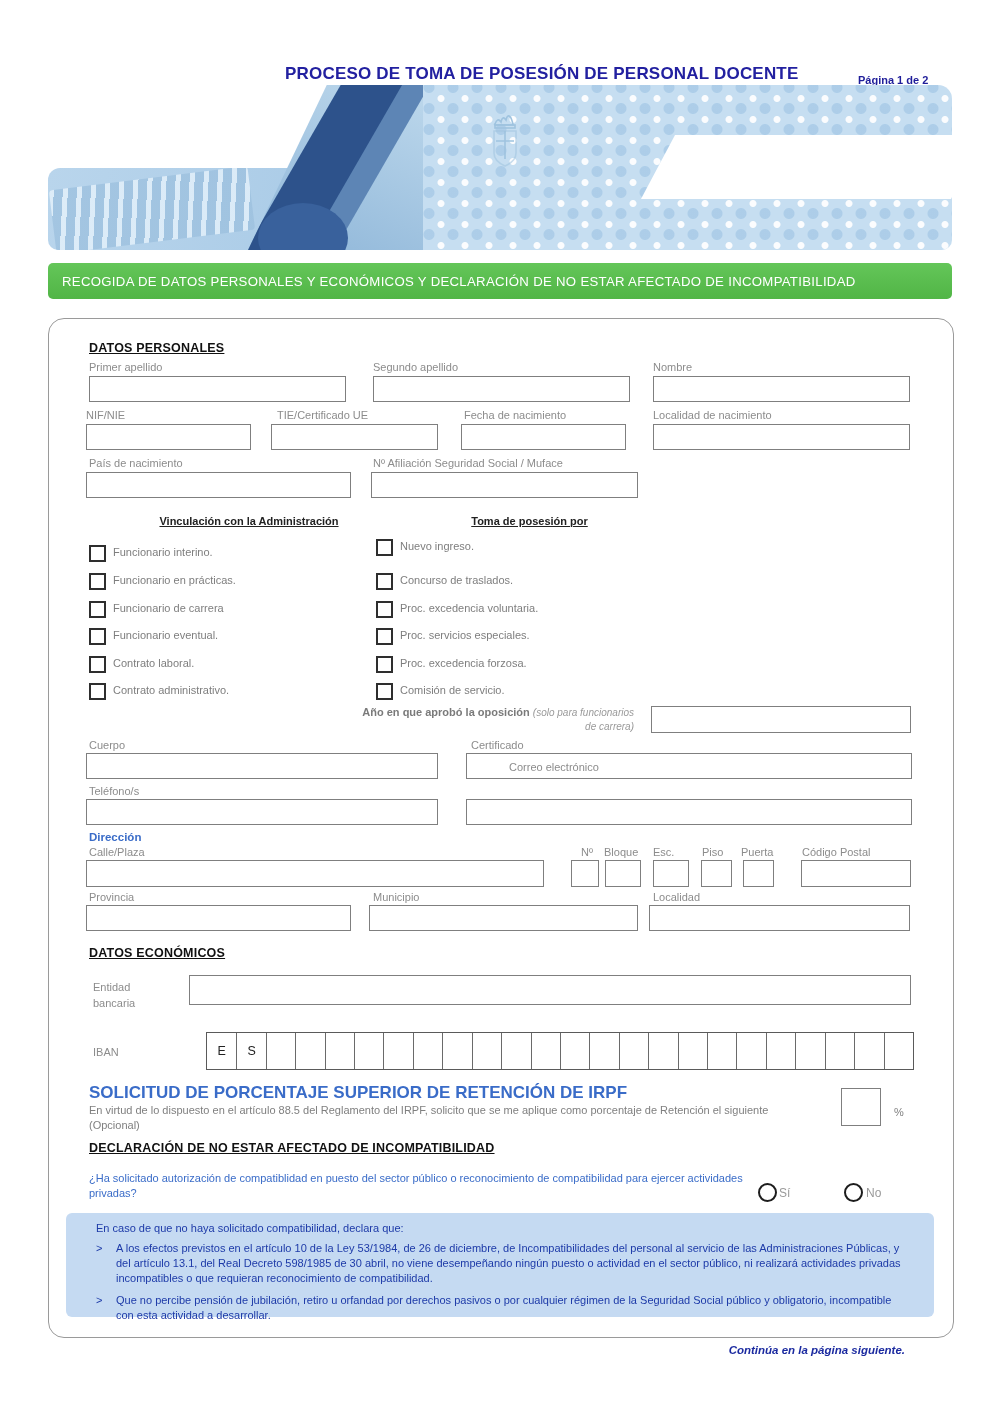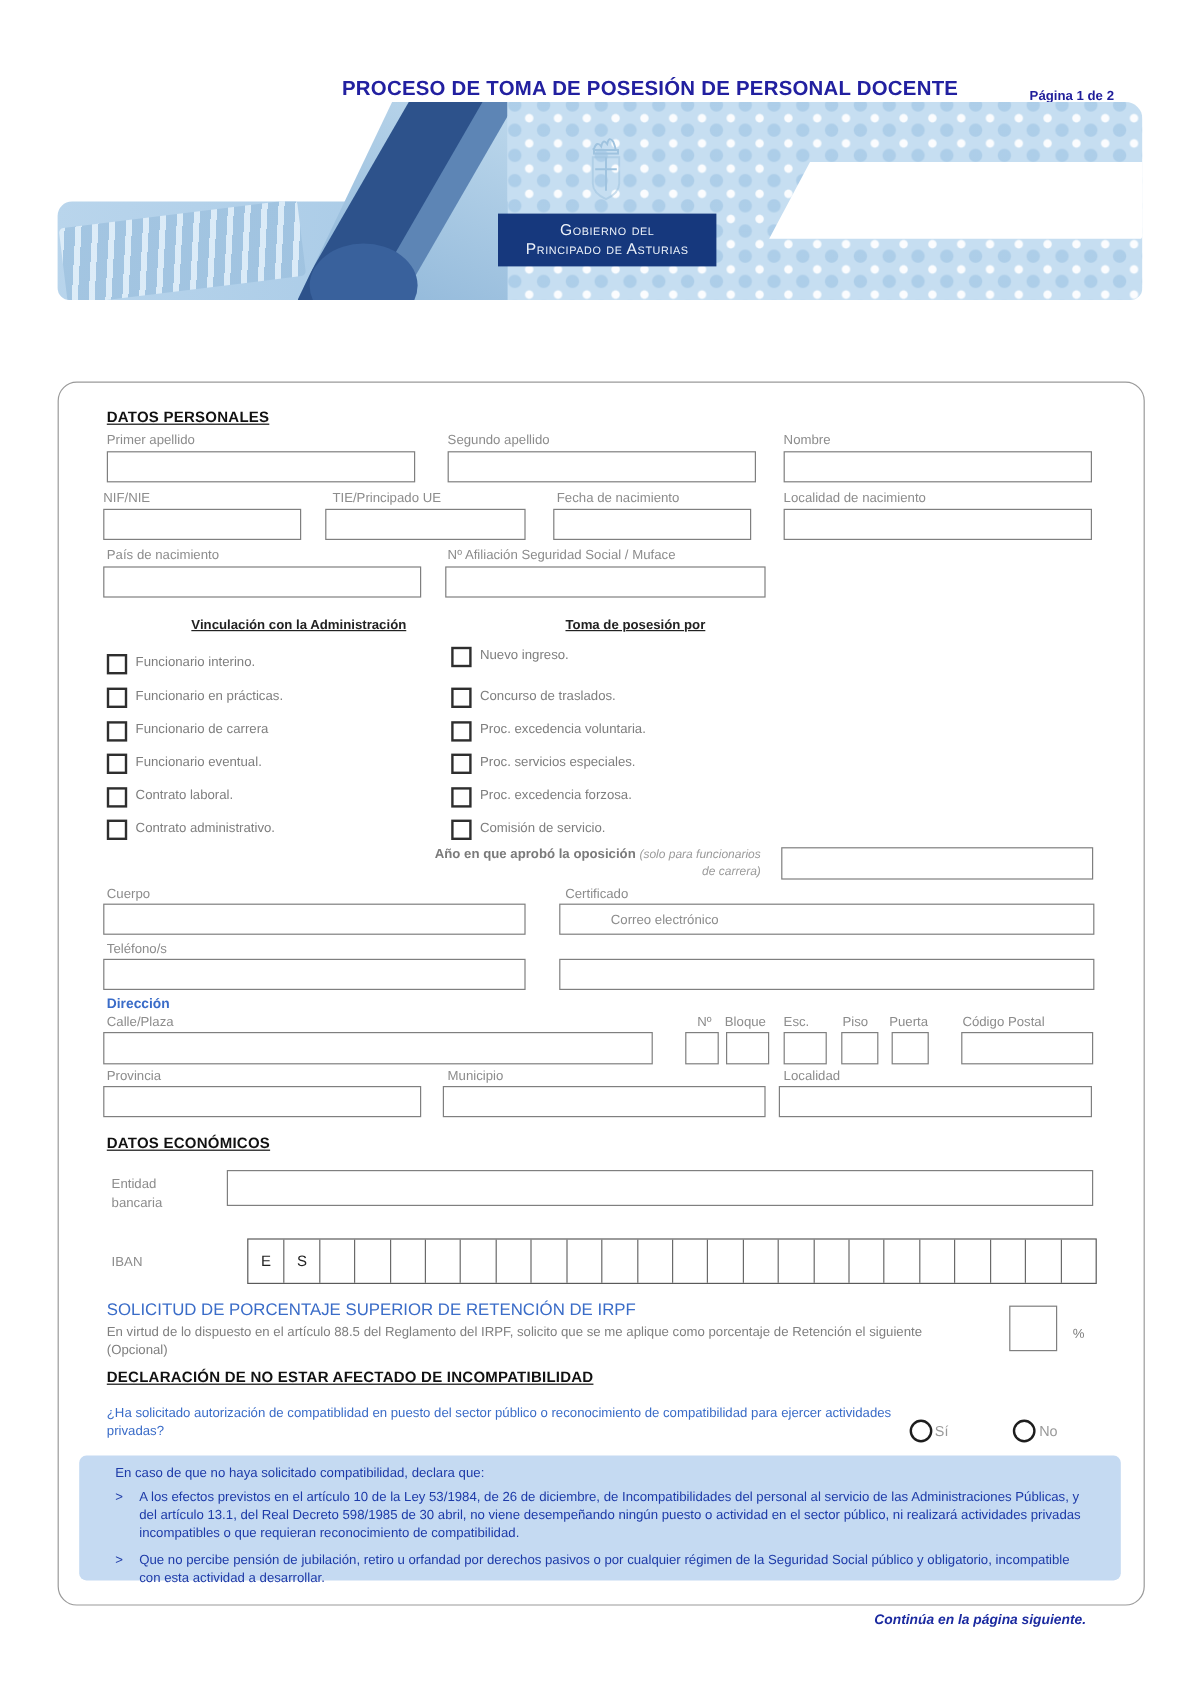--- a/index.html
+++ b/index.html
@@ -55,21 +55,21 @@
   .blue{color:#3a6cc8;}
   .anio{font-size:11px;color:#7a7a7a;font-weight:bold;text-align:right;line-height:1.3;}
   .anio .note{font-weight:normal;font-style:italic;color:#9a9a9a;font-size:10px;}
 
   .iban-grid{display:grid;grid-template-columns:repeat(24,1fr);width:708px;height:38px;
      border:1.5px solid #5a5a5a;box-sizing:border-box;background:#fff;}
   .iban-cell{border-left:1px solid #6a6a6a;display:flex;align-items:center;justify-content:center;
      font-size:12.5px;color:#222;}
   .iban-cell:first-child{border-left:none;}
 
-  .irpf-h{font-size:14px;font-weight:400;color:#3a6cc8;}
+  .irpf-h{font-size:17px;font-weight:700;color:#3a6cc8;}
   .irpf-b{font-size:11px;color:#7f7f7f;line-height:1.4;}
   .pctbox{width:40px;height:38px;border:1px solid #7f7f7f;background:#fff;box-sizing:border-box;}
 
   .question{font-size:11px;color:#3a6cc8;line-height:1.4;}
   .radio{width:19px;height:19px;border:2.5px solid #1d1d1d;border-radius:50%;background:#fff;box-sizing:border-box;}
   .radio-lbl{font-size:12px;color:#9a9a9a;}
 
   .bluebox{left:17px;top:894px;width:868px;height:104px;background:#c5daf2;border-radius:6px;
      box-sizing:border-box;padding:9px 24px 8px 30px;color:#1d3aa8;}
   .bluebox .intro{font-size:11px;margin-bottom:7px;}
@@ -101,40 +101,37 @@
     <div class="crest">
       <svg width="44" height="58" viewBox="0 0 44 58">
         <g fill="none" stroke="#9fc3df" stroke-width="1.6">
           <path d="M12 13 q2.5 -7 6 -2 q1.5 -7 5 -2 q1.5 -7 5 -2 q2 5 2 7 h-18 q-1 -1 0 -1z"></path>
           <rect x="12" y="14" width="20" height="3"></rect>
           <path d="M22 20 v28 M13 30 h18"></path>
           <path d="M11 20 h22 v22 q0 8 -11 13 q-11 -5 -11 -13 z" opacity="0.55"></path>
         </g>
       </svg>
     </div>
-    <div class="logo-box">
-      <div class="l1">Gobierno del</div>
-      <div class="l2">Principado de Asturias</div>
-    </div>
   </div>
 
+  <div class="abs greenbar">RECOGIDA DE DATOS PERSONALES Y ECONÓMICOS Y DECLARACIÓN DE NO ESTAR AFECTADO DE INCOMPATIBILIDAD</div>
 
   <div class="abs main">
 
     <div class="abs h1" style="left:40px;top:22px;">DATOS PERSONALES</div>
 
     <div class="abs lbl" style="left:40px;top:42px;">Primer apellido</div>
     <div class="abs lbl" style="left:324px;top:42px;">Segundo apellido</div>
     <div class="abs lbl" style="left:604px;top:42px;">Nombre</div>
     <div class="abs fld" style="left:40px;top:57px;width:257px;"></div>
     <div class="abs fld" style="left:324px;top:57px;width:257px;"></div>
     <div class="abs fld" style="left:604px;top:57px;width:257px;"></div>
 
     <div class="abs lbl" style="left:37px;top:90px;">NIF/NIE</div>
-    <div class="abs lbl" style="left:228px;top:90px;">TIE/Principado UE</div>
+    <div class="abs lbl" style="left:228px;top:90px;">TIE/Certificado UE</div>
     <div class="abs lbl" style="left:415px;top:90px;">Fecha de nacimiento</div>
     <div class="abs lbl" style="left:604px;top:90px;">Localidad de nacimiento</div>
     <div class="abs fld" style="left:37px;top:105px;width:165px;"></div>
     <div class="abs fld" style="left:222px;top:105px;width:167px;"></div>
     <div class="abs fld" style="left:412px;top:105px;width:165px;"></div>
     <div class="abs fld" style="left:604px;top:105px;width:257px;"></div>
 
     <div class="abs lbl" style="left:40px;top:138px;">País de nacimiento</div>
     <div class="abs lbl" style="left:324px;top:138px;">Nº Afiliación Seguridad Social / Muface</div>
     <div class="abs fld" style="left:37px;top:153px;width:265px;"></div>

